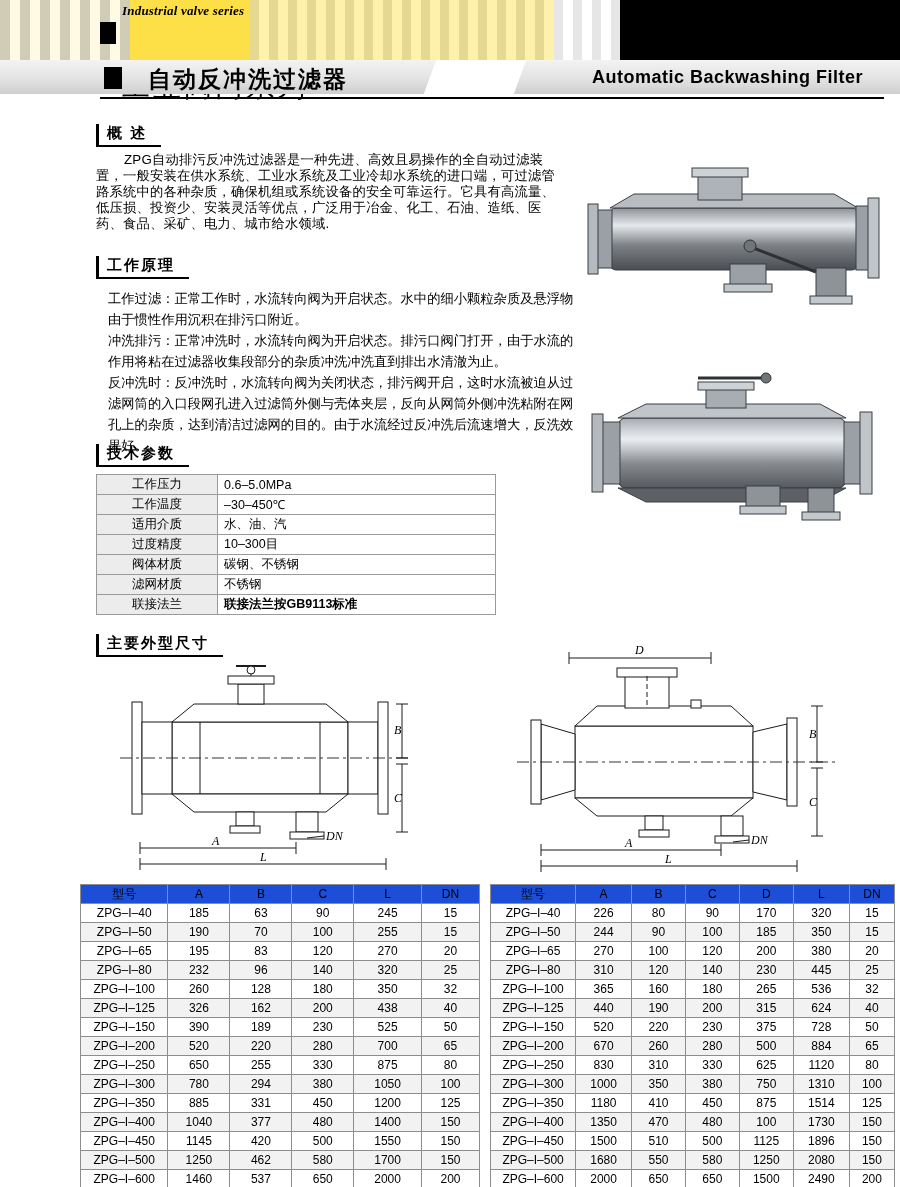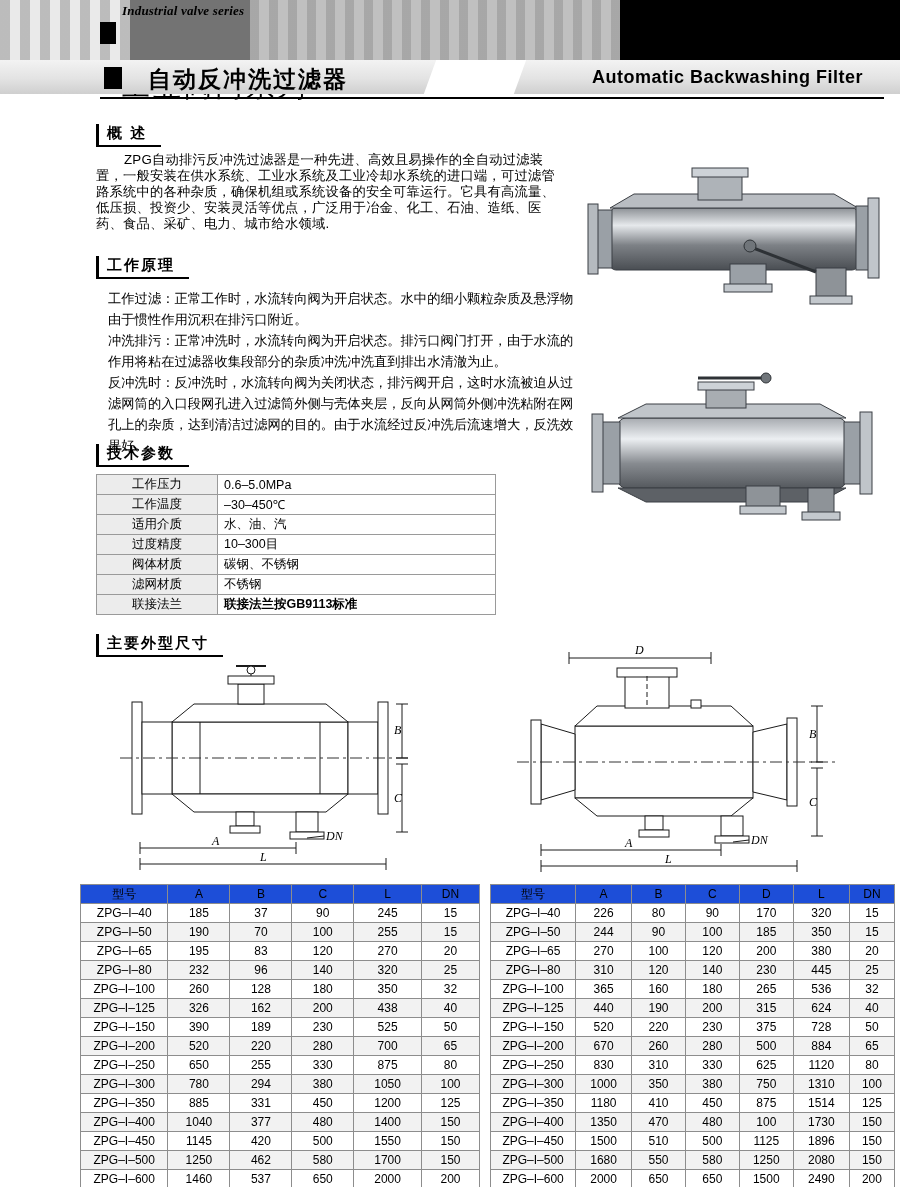--- a/index.html
+++ b/index.html
@@ -3,22 +3,22 @@
 <meta charset="utf-8">
 <style>
   html,body{margin:0;padding:0;}
   body{
     width:900px;height:1187px;background:#ffffff;
     font-family:"Liberation Sans", sans-serif;
     color:#000;position:relative;overflow:hidden;
   }
   
   .header{position:relative;height:60px;width:900px;}
-  .hdr-left{position:absolute;left:0;top:0;width:620px;height:60px;
-    background:#737373;}
+  .hdr-left{position:absolute;left:0;top:0;width:554px;height:60px;
+    background:#fde047;}
   .hdr-stripes{position:absolute;left:0;top:0;width:130px;height:60px;
     background:
       repeating-linear-gradient(90deg,#c9c9c9 0 10px,#ffffff 10px 20px);
     opacity:.85;}
   .hdr-stripes2{position:absolute;left:250px;top:0;width:370px;height:60px;
     background:
       repeating-linear-gradient(90deg,#d2d2d2 0 9px,#ffffff 9px 19px);
     opacity:.55;}
   .hdr-en{position:absolute;left:122px;top:3px;font-size:13px;
     font-family:"Liberation Serif",serif;font-style:italic;font-weight:bold;letter-spacing:.2px;}
@@ -330,21 +330,21 @@
         <th style="width: 62px;">B</th>
         <th style="width: 62px;">C</th>
         <th style="width: 68px;">L</th>
         <th style="width: 58px;">DN</th>
       </tr>
     </thead>
     <tbody>
       <tr>
         <td class="model">ZPG–I–40</td>
         <td>185</td>
-        <td>37</td>
+        <td>63</td>
         <td>90</td>
         <td>245</td>
         <td>15</td>
       </tr>
       <tr>
         <td class="model">ZPG–I–50</td>
         <td>190</td>
         <td>70</td>
         <td>100</td>
         <td>255</td>

